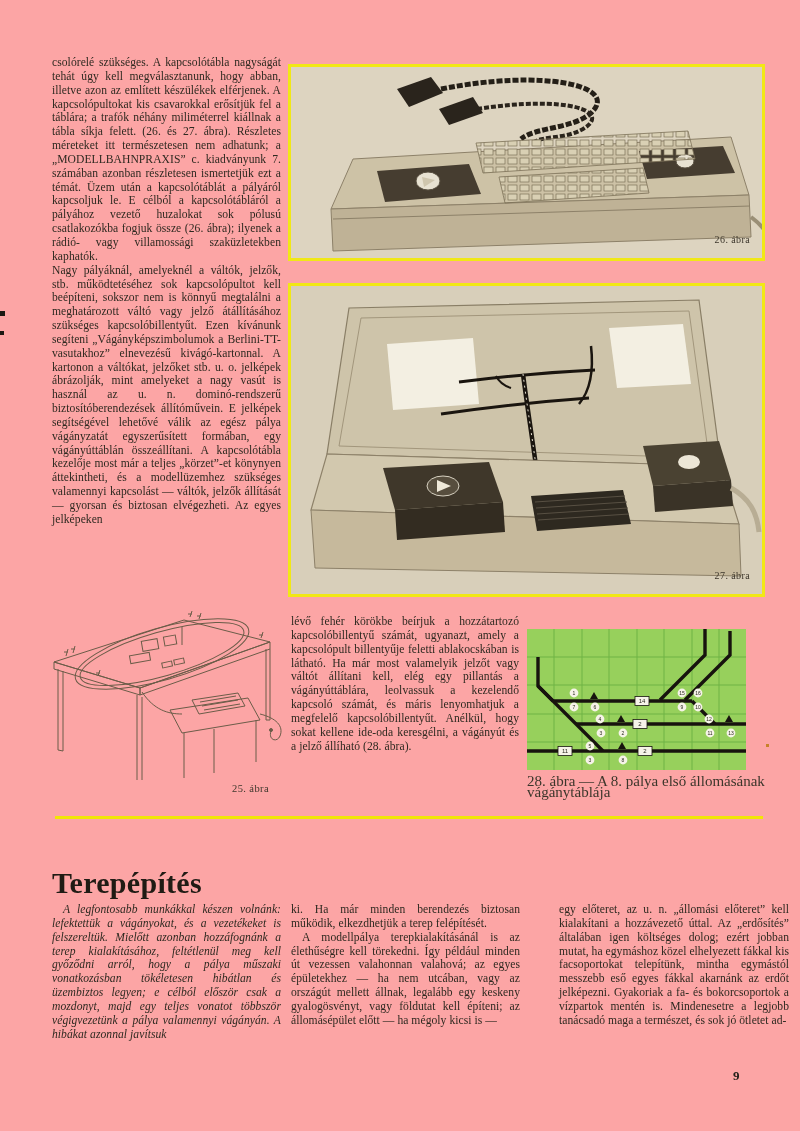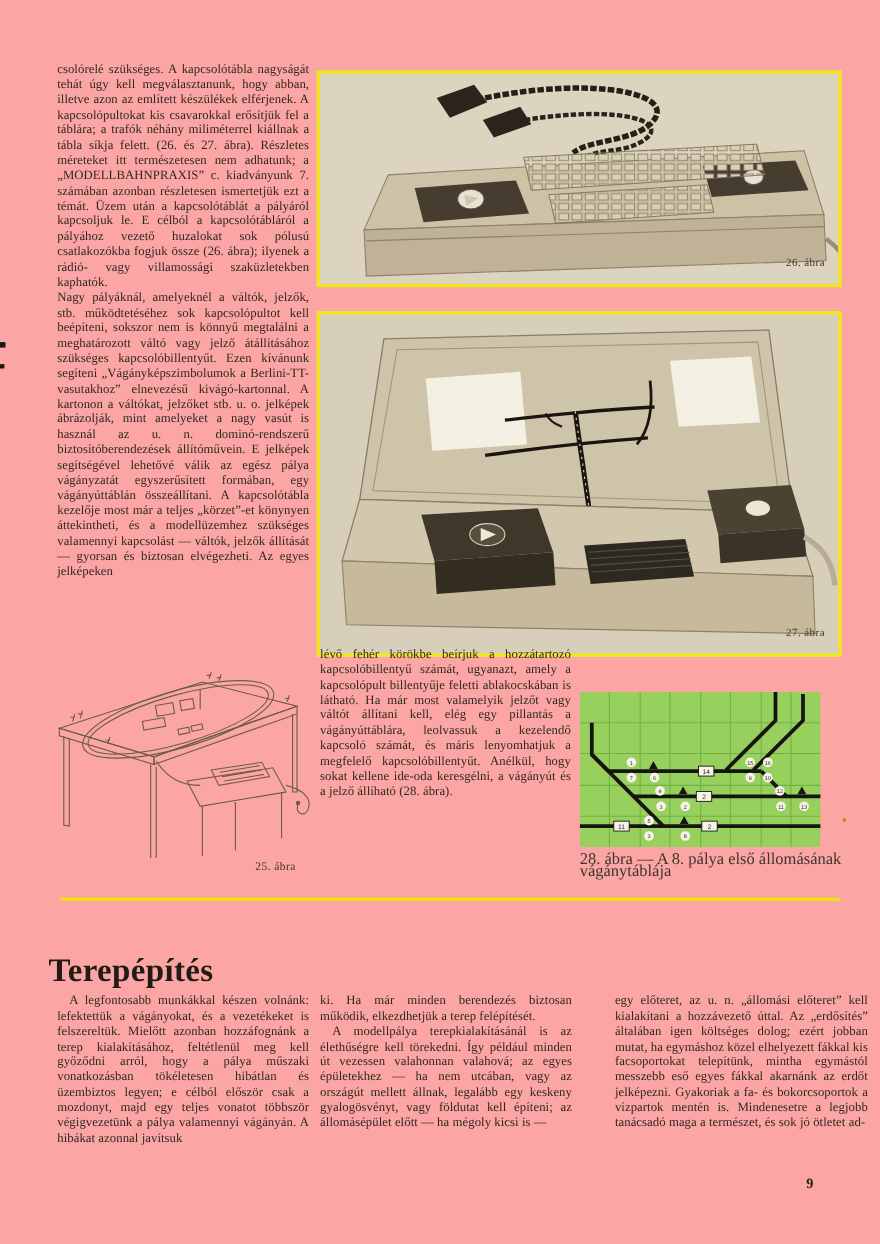--- a/index.html
+++ b/index.html
@@ -19,21 +19,21 @@
     position:absolute;right:12px;bottom:13px;
     font-size:10px;color:#3c362b;letter-spacing:.4px;
   }
   .fig-caption{position:absolute;font-size:10.5px;color:#3c362b;letter-spacing:.4px;}
   .diagram-caption{
     position:absolute;left:527px;top:776px;width:248px;
     font-size:15px;line-height:11.4px;color:#3c362b;text-align:left;
   }
   .yellow-rule{position:absolute;left:55px;top:816px;width:708px;height:3px;background:#f0e605;}
   .section-heading{
-    position:absolute;left:44px;top:846px;
+    position:absolute;left:52px;top:846px;
     font-size:30px;font-weight:bold;color:#201b14;letter-spacing:.3px;
     font-family:"Liberation Serif", serif;
   }
   .page-number{position:absolute;left:733px;top:1068px;font-size:13px;font-weight:bold;color:#24201a;}
   .edge-mark{position:absolute;background:#1b1812;}
   .speck{position:absolute;width:3px;height:3px;background:#c8812a;}
   .sketch{position:absolute;}
 </style>
 </head>
 <body>
@@ -165,21 +165,21 @@
         <polyline points="172,119 172,163"></polyline>
 
         <path d="M100,82 C112,100 126,104 140,104"></path>
         <path d="M218,104 C234,108 242,116 238,126 C235,133 226,130 229,121"></path>
         <circle cx="229" cy="120" r="1.5" fill="#6b5c48"></circle>
       </g>
     </svg>
   </div>
   <div class="fig-caption" style="left:232px;top:783px;">25. ábra</div>
 
-  <div class="col" style="left:291px;top:588px;width:228px;">
+  <div class="col" style="left:291px;top:615px;width:228px;">
     <p>lévő fehér körökbe beírjuk a hozzátartozó kapcsolóbillentyű számát, ugyanazt, amely a kapcsolópult billentyűje feletti ablakocskában is látható. Ha már most valamelyik jelzőt vagy váltót állítani kell, elég egy pillantás a vágányúttáblára, leolvassuk a kezelendő kapcsoló számát, és máris lenyomhatjuk a megfelelő kapcsolóbillentyűt. Anélkül, hogy sokat kellene ide-oda keresgélni, a vágányút és a jelző állíható (28. ábra).</p>
   </div>
 
   <div class="sketch" style="left:527px;top:629px;width:219px;height:141px;">
     <svg id="track-diagram-svg" width="219" height="141" viewBox="0 0 219 141">
         <rect x="0" y="0" width="219" height="141" fill="#97d05c"></rect>
         <line x1="27" y1="0" x2="27" y2="141" stroke="#6fb344" stroke-width="1"></line>
         <line x1="55" y1="0" x2="55" y2="141" stroke="#6fb344" stroke-width="1"></line>
         <line x1="82" y1="0" x2="82" y2="141" stroke="#6fb344" stroke-width="1"></line>
         <line x1="110" y1="0" x2="110" y2="141" stroke="#6fb344" stroke-width="1"></line>
@@ -243,21 +243,21 @@
         <circle cx="204" cy="104" r="4.4" fill="#f6f3e8"></circle>
         <text x="204" y="106" text-anchor="middle" font-size="5" font-family="&quot;Liberation Sans&quot;, sans-serif" fill="#2a2a20">13</text>
       </svg>
   </div>
   <div class="diagram-caption">28. ábra — A 8. pálya első állomásának vágánytáblája</div>
 
   <div class="yellow-rule"></div>
 
   <h1 class="section-heading">Terepépítés</h1>
 
-  <div class="col" style="left:52px;top:903px;width:229px;">
+  <div class="col" style="left:52px;top:903px;width:229px;font-style:italic;">
     <p class="indent">A legfontosabb munkákkal készen volnánk: lefektettük a vágányokat, és a vezetékeket is felszereltük. Mielőtt azonban hozzáfognánk a terep kialakításához, feltétlenül meg kell győződni arról, hogy a pálya műszaki vonatkozásban tökéletesen hibátlan és üzembiztos legyen; e célból először csak a mozdonyt, majd egy teljes vonatot többször végigvezetünk a pálya valamennyi vágányán. A hibákat azonnal javítsuk</p>
   </div>
   <div class="col" style="left:291px;top:903px;width:229px;">
     <p>ki. Ha már minden berendezés biztosan működik, elkezdhetjük a terep felépítését.</p>
     <p class="indent">A modellpálya terepkialakításánál is az élethűségre kell törekedni. Így például minden út vezessen valahonnan valahová; az egyes épületekhez — ha nem utcában, vagy az országút mellett állnak, legalább egy keskeny gyalogösvényt, vagy földutat kell építeni; az állomásépület előtt — ha mégoly kicsi is —</p>
   </div>
   <div class="col" style="left:531px;top:903px;width:230px;margin-left:28px;">
     <p>egy előteret, az u. n. „állomási előteret” kell kialakítani a hozzávezető úttal. Az „erdősítés” általában igen költséges dolog; ezért jobban mutat, ha egymáshoz közel elhelyezett fákkal kis facsoportokat telepítünk, mintha egymástól messzebb eső egyes fákkal akarnánk az erdőt jelképezni. Gyakoriak a fa- és bokorcsoportok a vízpartok mentén is. Mindenesetre a legjobb tanácsadó maga a természet, és sok jó ötletet ad-</p>
   </div>
 

